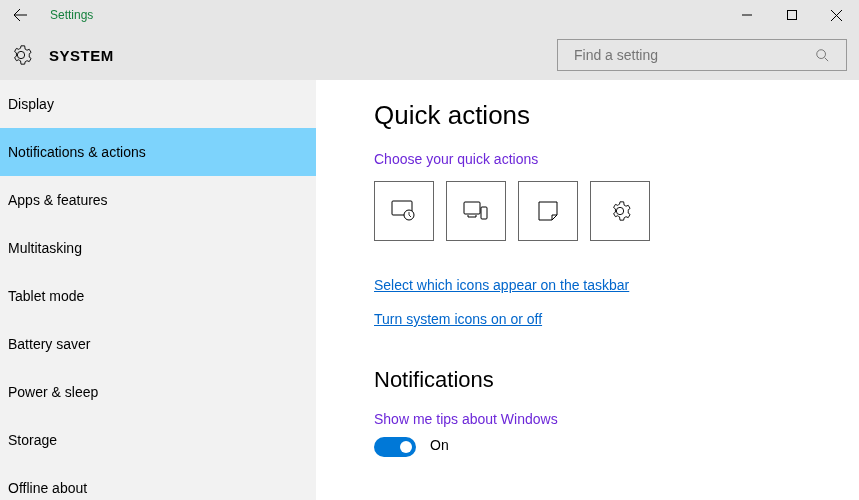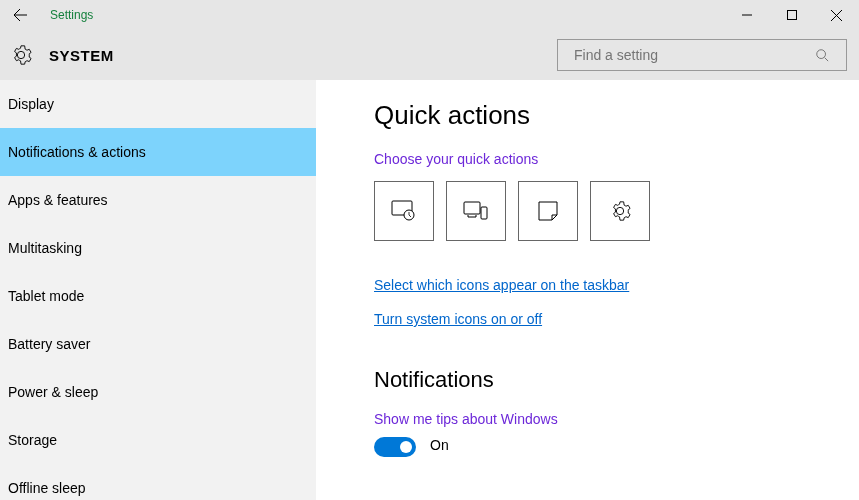--- a/index.html
+++ b/index.html
@@ -108,21 +108,21 @@
     <div class="sidebar-item">
         <span>Battery saver</span>
       </div>
     <div class="sidebar-item">
         <span>Power &amp; sleep</span>
       </div>
     <div class="sidebar-item">
         <span>Storage</span>
       </div>
     <div class="sidebar-item">
-        <span>Offline sleep</span>
+        <span>Offline about</span>
       </div>
   </div>
 
   <div class="content">
     <div class="section-title">Quick actions</div>
     <div class="section-sub">Choose your quick actions</div>
 
     <div class="qa-tiles">
       <div class="qa-tile">
         <svg width="26" height="22" viewBox="0 0 26 22">

